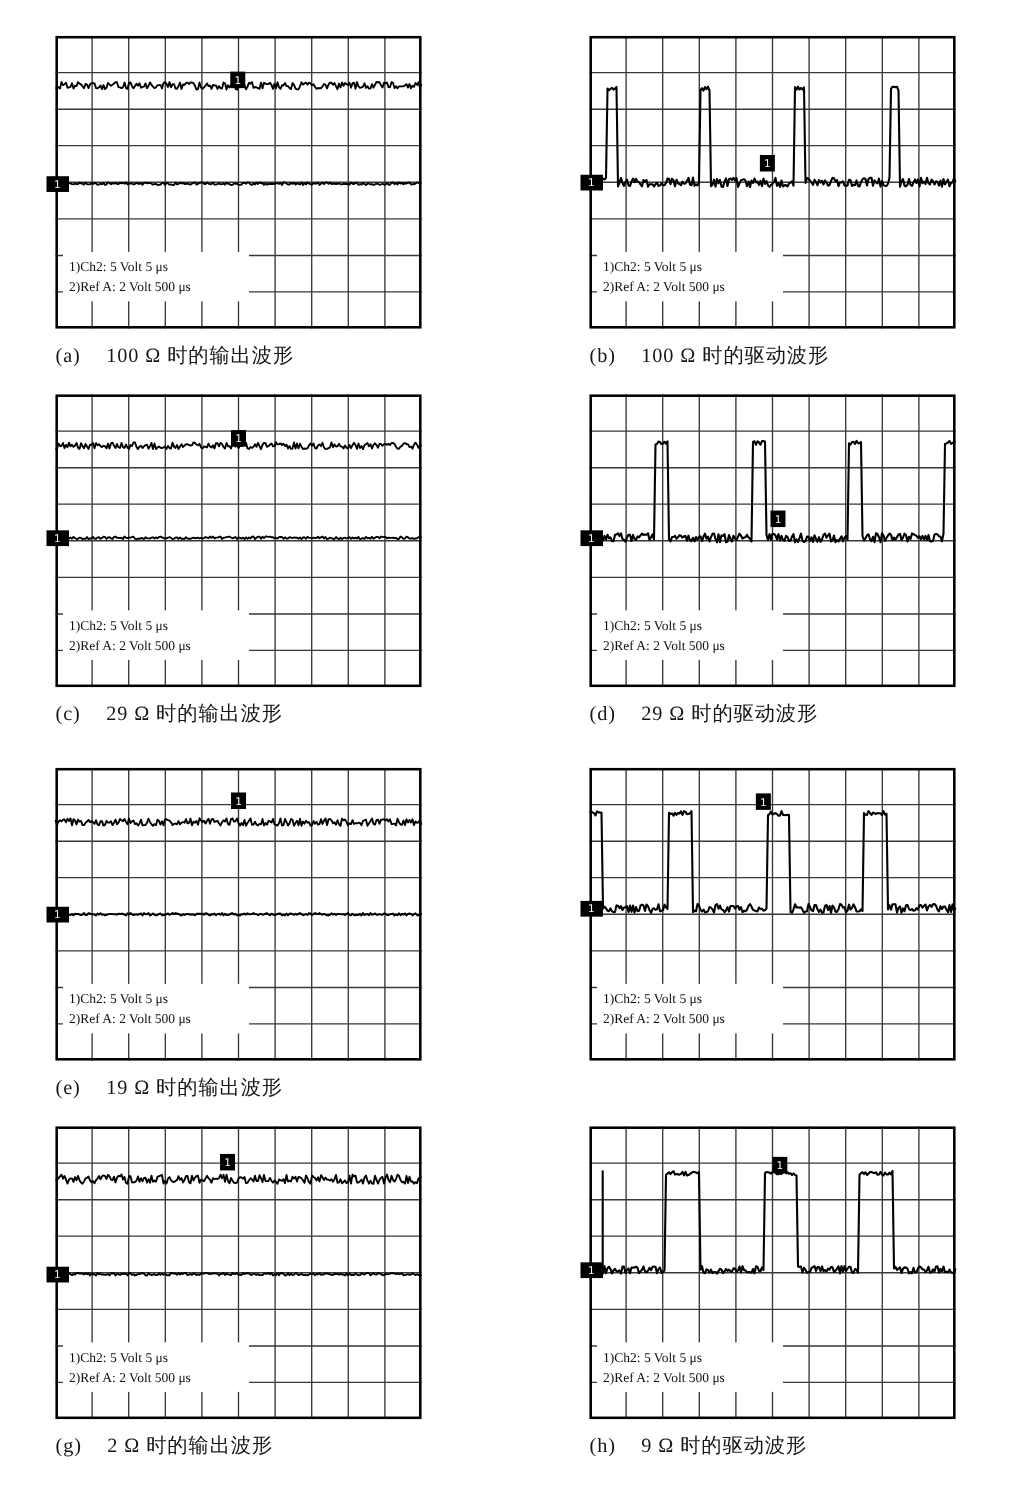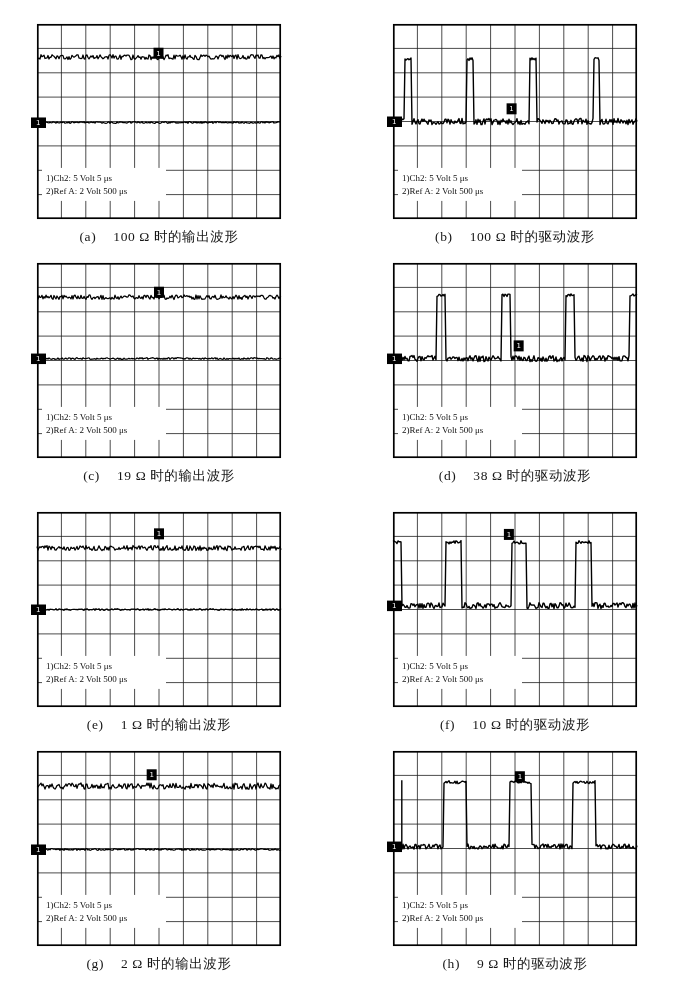--- a/index.html
+++ b/index.html
@@ -13,21 +13,21 @@
   .row { display: flex; }
   .row-1, .row-3 { margin-bottom: 17px; }
   .row-2 { margin-bottom: 27px; }
   .panel { width: 244px; }
   .panel.col-left  { margin-left: 37px; }
   .panel.col-right { margin-left: 112px; }
   .scope { width: 244px; height: 195px; position: relative; }
   .scope svg { display: block; overflow: visible; }
   .caption {
     margin-top: 9px;
-    text-align: center;
+    text-align: left;
     font-size: 13.5px;
     color: #161616;
     letter-spacing: 0.6px;
     white-space: nowrap;
   }
   .caption .idx { margin-right: 17px; }
 </style>
 </head>
 <body>
 
@@ -89,41 +89,41 @@
             <rect x="5" y="143.91" width="124" height="33" fill="#ffffff"></rect>
             <text x="9" y="156.97500000000002" font-size="9" fill="#111" font-family="&quot;Liberation Serif&quot;, serif">1)Ch2: 5 Volt 5 μs</text>
             <text x="9" y="170.04" font-size="9" fill="#111" font-family="&quot;Liberation Serif&quot;, serif">2)Ref A: 2 Volt 500 μs</text>
             <rect x="117" y="23.75" width="10" height="11" fill="#000000"></rect>
             <text x="122" y="31.85" font-size="7" fill="#fff" text-anchor="middle" font-family="&quot;DejaVu Sans&quot;, sans-serif">1</text>
             <rect x="-6" y="90.55" width="15" height="10.5" fill="#000000"></rect>
             <text x="1.2" y="98.14999999999999" font-size="7" fill="#fff" text-anchor="middle" font-family="&quot;DejaVu Sans&quot;, sans-serif">1</text>
           </svg>
         </div>
       <div class="caption">
-        <span class="idx">(c)</span><span>19 Ω 时的输出波形</span>
+        <span class="idx">(c)</span><span>29 Ω 时的输出波形</span>
       </div>
     </div>
     <div class="panel col-right">
       <div class="scope">
           <svg viewBox="0 0 244 195" width="244" height="195" style="overflow: visible;">
             <rect x="0" y="0" width="244" height="195" fill="#ffffff"></rect>
             <path d="M24.4 0V195M48.8 0V195M73.2 0V195M97.6 0V195M122.0 0V195M146.4 0V195M170.8 0V195M195.2 0V195M219.6 0V195M0 24.4H244M0 48.8H244M0 73.1H244M0 97.5H244M0 121.9H244M0 146.3H244M0 170.6H244" stroke="#1c1c1c" stroke-width="0.9" opacity="0.88" fill="none"></path>
             <path d="M0.0 93.8L1.0 94.9L2.0 93.4L3.0 95.6L4.0 94.0L5.0 97.6L6.0 98.2L7.0 92.8L8.0 93.9L9.0 97.2L10.0 94.3L11.0 96.8L12.0 93.5L13.0 95.9L14.0 95.3L15.0 97.7L16.0 97.8L17.0 93.5L18.0 93.3L19.0 92.5L20.0 94.4L21.0 92.6L22.0 96.4L23.0 97.0L24.0 98.2L25.0 95.2L26.0 93.6L27.0 93.5L28.0 97.7L29.0 93.6L30.0 96.2L31.0 97.0L32.0 94.6L33.0 95.2L34.0 93.9L35.0 92.7L36.0 93.7L37.0 93.4L38.0 93.5L39.0 92.5L40.0 97.0L41.0 95.2L42.0 93.3L43.0 96.7L44.0 33.3L45.0 33.0L46.0 31.4L47.0 31.7L48.0 33.0L49.0 32.8L50.0 31.5L51.0 32.8L52.0 31.3L53.0 96.3L54.0 97.9L55.0 95.1L56.0 95.0L57.0 94.3L58.0 96.2L59.0 95.2L60.0 93.8L61.0 94.2L62.0 95.5L63.0 94.6L64.0 94.4L65.0 97.5L66.0 94.1L67.0 97.2L68.0 97.7L69.0 95.5L70.0 97.9L71.0 95.0L72.0 96.6L73.0 94.9L74.0 94.6L75.0 97.7L76.0 94.7L77.0 92.8L78.0 96.2L79.0 94.8L80.0 97.9L81.0 95.0L82.0 92.9L83.0 92.7L84.0 96.4L85.0 98.6L86.0 93.2L87.0 98.4L88.0 93.9L89.0 94.3L90.0 93.1L91.0 98.5L92.0 98.1L93.0 93.7L94.0 96.3L95.0 98.0L96.0 94.1L97.0 96.0L98.0 97.0L99.0 94.8L100.0 92.8L101.0 94.1L102.0 96.0L103.0 95.4L104.0 95.1L105.0 93.5L106.0 95.3L107.0 96.1L108.0 98.0L109.0 31.7L110.0 31.2L111.0 33.5L112.0 31.2L113.0 31.9L114.0 33.5L115.0 31.1L116.0 31.1L117.0 31.4L118.0 93.6L119.0 97.2L120.0 93.1L121.0 96.6L122.0 92.9L123.0 93.0L124.0 94.0L125.0 96.5L126.0 93.1L127.0 97.3L128.0 94.2L129.0 97.0L130.0 97.5L131.0 94.3L132.0 94.9L133.0 97.6L134.0 97.5L135.0 94.7L136.0 93.1L137.0 98.6L138.0 96.6L139.0 98.4L140.0 95.7L141.0 92.8L142.0 97.4L143.0 98.3L144.0 97.9L145.0 94.7L146.0 94.9L147.0 97.7L148.0 95.2L149.0 98.3L150.0 93.9L151.0 96.3L152.0 98.2L153.0 95.1L154.0 98.2L155.0 96.7L156.0 93.5L157.0 92.8L158.0 95.5L159.0 94.0L160.0 92.7L161.0 98.0L162.0 97.3L163.0 94.0L164.0 98.5L165.0 97.1L166.0 98.0L167.0 96.2L168.0 94.5L169.0 97.9L170.0 95.4L171.0 94.4L172.0 96.8L173.0 32.6L174.0 33.5L175.0 31.7L176.0 31.5L177.0 32.9L178.0 30.9L179.0 32.5L180.0 32.4L181.0 31.7L182.0 94.3L183.0 97.4L184.0 95.8L185.0 93.8L186.0 93.2L187.0 96.4L188.0 97.8L189.0 94.9L190.0 98.4L191.0 92.5L192.0 93.1L193.0 95.2L194.0 98.5L195.0 92.6L196.0 93.9L197.0 97.6L198.0 95.6L199.0 94.0L200.0 92.7L201.0 93.6L202.0 97.1L203.0 95.4L204.0 96.7L205.0 95.1L206.0 93.3L207.0 92.9L208.0 97.0L209.0 95.4L210.0 92.8L211.0 93.7L212.0 98.0L213.0 94.9L214.0 96.3L215.0 92.6L216.0 93.2L217.0 93.7L218.0 94.3L219.0 95.6L220.0 94.5L221.0 96.6L222.0 94.3L223.0 96.6L224.0 94.3L225.0 97.2L226.0 93.7L227.0 97.8L228.0 97.9L229.0 97.7L230.0 93.4L231.0 92.9L232.0 93.3L233.0 94.5L234.0 94.8L235.0 97.9L236.0 92.7L237.0 33.0L238.0 32.6L239.0 32.0L240.0 31.0L241.0 32.9L242.0 32.3L243.0 31.7L244.0 31.0" stroke="#000000" stroke-width="1.4" fill="none" stroke-linejoin="round"></path>
             <rect x="0.8" y="0.8" width="242.4" height="193.4" fill="none" stroke="#000" stroke-width="1.7"></rect>
             <rect x="5" y="143.91" width="124" height="33" fill="#ffffff"></rect>
             <text x="9" y="156.97500000000002" font-size="9" fill="#111" font-family="&quot;Liberation Serif&quot;, serif">1)Ch2: 5 Volt 5 μs</text>
             <text x="9" y="170.04" font-size="9" fill="#111" font-family="&quot;Liberation Serif&quot;, serif">2)Ref A: 2 Volt 500 μs</text>
             <rect x="120.66" y="77.375" width="10" height="11" fill="#000000"></rect>
             <text x="125.66" y="85.475" font-size="7" fill="#fff" text-anchor="middle" font-family="&quot;DejaVu Sans&quot;, sans-serif">1</text>
             <rect x="-6" y="90.55" width="15" height="10.5" fill="#000000"></rect>
             <text x="1.2" y="98.14999999999999" font-size="7" fill="#fff" text-anchor="middle" font-family="&quot;DejaVu Sans&quot;, sans-serif">1</text>
           </svg>
         </div>
       <div class="caption">
-        <span class="idx">(d)</span><span>38 Ω 时的驱动波形</span>
+        <span class="idx">(d)</span><span>29 Ω 时的驱动波形</span>
       </div>
     </div>
   </div>
 
   <div class="row row-3">
     <div class="panel col-left">
       <div class="scope">
           <svg viewBox="0 0 244 195" width="244" height="195" style="overflow: visible;">
             <rect x="0" y="0" width="244" height="195" fill="#ffffff"></rect>
             <path d="M24.4 0V195M48.8 0V195M73.2 0V195M97.6 0V195M122.0 0V195M146.4 0V195M170.8 0V195M195.2 0V195M219.6 0V195M0 24.4H244M0 48.8H244M0 73.1H244M0 97.5H244M0 121.9H244M0 146.3H244M0 170.6H244" stroke="#1c1c1c" stroke-width="0.9" opacity="0.88" fill="none"></path>
@@ -133,42 +133,39 @@
             <rect x="5" y="143.91" width="124" height="33" fill="#ffffff"></rect>
             <text x="9" y="156.97500000000002" font-size="9" fill="#111" font-family="&quot;Liberation Serif&quot;, serif">1)Ch2: 5 Volt 5 μs</text>
             <text x="9" y="170.04" font-size="9" fill="#111" font-family="&quot;Liberation Serif&quot;, serif">2)Ref A: 2 Volt 500 μs</text>
             <rect x="117" y="16.34" width="10" height="11" fill="#000000"></rect>
             <text x="122" y="24.44" font-size="7" fill="#fff" text-anchor="middle" font-family="&quot;DejaVu Sans&quot;, sans-serif">1</text>
             <rect x="-6" y="92.5" width="15" height="10.5" fill="#000000"></rect>
             <text x="1.2" y="100.1" font-size="7" fill="#fff" text-anchor="middle" font-family="&quot;DejaVu Sans&quot;, sans-serif">1</text>
           </svg>
         </div>
       <div class="caption">
-        <span class="idx">(e)</span><span>1 Ω 时的输出波形</span>
+        <span class="idx">(e)</span><span>19 Ω 时的输出波形</span>
       </div>
     </div>
     <div class="panel col-right">
       <div class="scope">
           <svg viewBox="0 0 244 195" width="244" height="195" style="overflow: visible;">
             <rect x="0" y="0" width="244" height="195" fill="#ffffff"></rect>
             <path d="M24.4 0V195M48.8 0V195M73.2 0V195M97.6 0V195M122.0 0V195M146.4 0V195M170.8 0V195M195.2 0V195M219.6 0V195M0 24.4H244M0 48.8H244M0 73.1H244M0 97.5H244M0 121.9H244M0 146.3H244M0 170.6H244" stroke="#1c1c1c" stroke-width="0.9" opacity="0.88" fill="none"></path>
             <path d="M0.0 29.5L1.0 29.0L2.0 29.6L3.0 30.1L4.0 31.6L5.0 28.9L6.0 29.7L7.0 29.6L8.0 29.9L9.0 93.8L10.0 92.4L11.0 93.5L12.0 95.2L13.0 95.4L14.0 93.6L15.0 95.6L16.0 96.1L17.0 95.9L18.0 91.6L19.0 91.9L20.0 93.4L21.0 92.0L22.0 94.7L23.0 93.0L24.0 92.8L25.0 92.1L26.0 96.0L27.0 91.7L28.0 95.9L29.0 91.7L30.0 96.4L31.0 92.6L32.0 95.4L33.0 95.3L34.0 91.8L35.0 91.1L36.0 91.6L37.0 95.3L38.0 91.0L39.0 92.1L40.0 94.8L41.0 96.5L42.0 94.0L43.0 93.5L44.0 94.6L45.0 94.2L46.0 90.9L47.0 95.6L48.0 95.1L49.0 94.8L50.0 91.1L51.0 92.9L52.0 94.0L53.0 29.8L54.0 30.6L55.0 30.3L56.0 31.8L57.0 29.9L58.0 31.2L59.0 30.0L60.0 30.4L61.0 28.9L62.0 31.3L63.0 28.8L64.0 29.3L65.0 30.8L66.0 30.7L67.0 30.2L68.0 28.7L69.0 96.1L70.0 95.1L71.0 95.5L72.0 90.7L73.0 91.7L74.0 94.6L75.0 95.7L76.0 94.4L77.0 96.3L78.0 96.0L79.0 95.5L80.0 92.7L81.0 93.1L82.0 94.3L83.0 96.4L84.0 91.4L85.0 90.7L86.0 93.8L87.0 91.7L88.0 94.2L89.0 94.6L90.0 96.2L91.0 94.9L92.0 92.8L93.0 95.7L94.0 92.0L95.0 92.0L96.0 92.0L97.0 93.7L98.0 92.2L99.0 92.1L100.0 94.5L101.0 92.7L102.0 96.2L103.0 95.1L104.0 95.6L105.0 94.5L106.0 91.9L107.0 90.7L108.0 92.5L109.0 94.6L110.0 95.0L111.0 95.3L112.0 95.6L113.0 93.0L114.0 94.1L115.0 93.8L116.0 95.1L117.0 94.8L118.0 93.7L119.0 31.4L120.0 30.7L121.0 29.0L122.0 31.1L123.0 30.4L124.0 30.1L125.0 30.7L126.0 31.8L127.0 31.7L128.0 28.8L129.0 31.3L130.0 31.3L131.0 31.5L132.0 31.2L133.0 31.3L134.0 96.1L135.0 96.5L136.0 94.2L137.0 90.8L138.0 93.0L139.0 92.9L140.0 93.2L141.0 92.9L142.0 94.5L143.0 96.5L144.0 95.8L145.0 95.5L146.0 90.7L147.0 92.7L148.0 94.8L149.0 95.5L150.0 91.3L151.0 91.3L152.0 94.2L153.0 95.9L154.0 94.4L155.0 96.4L156.0 96.3L157.0 91.9L158.0 91.3L159.0 94.7L160.0 92.0L161.0 96.5L162.0 91.7L163.0 93.0L164.0 95.8L165.0 95.9L166.0 94.1L167.0 90.7L168.0 91.2L169.0 93.1L170.0 92.7L171.0 96.3L172.0 95.0L173.0 91.1L174.0 94.4L175.0 93.4L176.0 90.9L177.0 92.8L178.0 95.6L179.0 95.7L180.0 95.5L181.0 94.2L182.0 95.3L183.0 30.1L184.0 31.2L185.0 31.3L186.0 28.8L187.0 30.1L188.0 31.3L189.0 29.7L190.0 30.2L191.0 30.7L192.0 30.0L193.0 30.2L194.0 30.2L195.0 31.3L196.0 28.8L197.0 31.1L198.0 30.5L199.0 94.3L200.0 91.5L201.0 94.5L202.0 90.8L203.0 90.8L204.0 90.9L205.0 96.3L206.0 93.2L207.0 92.3L208.0 96.5L209.0 93.6L210.0 95.5L211.0 91.5L212.0 91.3L213.0 94.0L214.0 94.7L215.0 94.0L216.0 95.2L217.0 94.9L218.0 93.4L219.0 94.4L220.0 91.5L221.0 91.4L222.0 93.1L223.0 91.9L224.0 91.0L225.0 95.0L226.0 92.3L227.0 91.3L228.0 92.6L229.0 90.8L230.0 90.7L231.0 91.8L232.0 94.5L233.0 95.6L234.0 92.1L235.0 94.0L236.0 92.3L237.0 92.3L238.0 94.5L239.0 96.2L240.0 91.4L241.0 96.0L242.0 90.9L243.0 95.2L244.0 93.2" stroke="#000000" stroke-width="1.4" fill="none" stroke-linejoin="round"></path>
             <rect x="0.8" y="0.8" width="242.4" height="193.4" fill="none" stroke="#000" stroke-width="1.7"></rect>
             <rect x="5" y="143.91" width="124" height="33" fill="#ffffff"></rect>
             <text x="9" y="156.97500000000002" font-size="9" fill="#111" font-family="&quot;Liberation Serif&quot;, serif">1)Ch2: 5 Volt 5 μs</text>
             <text x="9" y="170.04" font-size="9" fill="#111" font-family="&quot;Liberation Serif&quot;, serif">2)Ref A: 2 Volt 500 μs</text>
             <rect x="110.89999999999999" y="16.925" width="10" height="11" fill="#000000"></rect>
             <text x="115.89999999999999" y="25.025000000000002" font-size="7" fill="#fff" text-anchor="middle" font-family="&quot;DejaVu Sans&quot;, sans-serif">1</text>
             <rect x="-6" y="88.6" width="15" height="10.5" fill="#000000"></rect>
             <text x="1.2" y="96.19999999999999" font-size="7" fill="#fff" text-anchor="middle" font-family="&quot;DejaVu Sans&quot;, sans-serif">1</text>
           </svg>
         </div>
-      <div class="caption">
-        <span class="idx">(f)</span><span>10 Ω 时的驱动波形</span>
-      </div>
     </div>
   </div>
 
   <div class="row row-4">
     <div class="panel col-left">
       <div class="scope">
           <svg viewBox="0 0 244 195" width="244" height="195" style="overflow: visible;">
             <rect x="0" y="0" width="244" height="195" fill="#ffffff"></rect>
             <path d="M24.4 0V195M48.8 0V195M73.2 0V195M97.6 0V195M122.0 0V195M146.4 0V195M170.8 0V195M195.2 0V195M219.6 0V195M0 24.4H244M0 48.8H244M0 73.1H244M0 97.5H244M0 121.9H244M0 146.3H244M0 170.6H244" stroke="#1c1c1c" stroke-width="0.9" opacity="0.88" fill="none"></path>
             <path d="M0.0 36.0L1.0 35.8L2.0 34.4L3.0 33.3L4.0 32.1L5.0 34.8L6.0 33.0L7.0 35.4L8.0 38.1L9.0 35.3L10.0 34.6L11.0 34.6L12.0 37.0L13.0 33.7L14.0 35.8L15.0 32.9L16.0 35.8L17.0 37.4L18.0 38.1L19.0 36.6L20.0 34.6L21.0 34.2L22.0 33.4L23.0 36.0L24.0 37.2L25.0 36.3L26.0 37.9L27.0 35.7L28.0 34.7L29.0 33.0L30.0 35.2L31.0 33.2L32.0 32.6L33.0 33.0L34.0 35.0L35.0 32.2L36.0 33.3L37.0 35.4L38.0 35.7L39.0 33.4L40.0 37.3L41.0 34.1L42.0 32.8L43.0 33.2L44.0 32.0L45.0 35.4L46.0 33.7L47.0 37.6L48.0 38.2L49.0 33.1L50.0 33.2L51.0 37.2L52.0 37.3L53.0 37.0L54.0 36.1L55.0 33.3L56.0 36.9L57.0 34.4L58.0 36.6L59.0 34.3L60.0 34.2L61.0 37.4L62.0 35.1L63.0 37.5L64.0 32.8L65.0 36.9L66.0 36.0L67.0 36.8L68.0 33.6L69.0 33.1L70.0 32.8L71.0 32.3L72.0 38.0L73.0 36.3L74.0 38.0L75.0 34.7L76.0 33.7L77.0 35.7L78.0 36.8L79.0 37.0L80.0 36.4L81.0 35.7L82.0 33.1L83.0 35.5L84.0 34.4L85.0 37.3L86.0 35.7L87.0 33.0L88.0 32.9L89.0 37.1L90.0 37.9L91.0 32.8L92.0 36.0L93.0 34.1L94.0 33.0L95.0 32.8L96.0 37.5L97.0 35.5L98.0 35.8L99.0 36.5L100.0 34.7L101.0 32.9L102.0 34.5L103.0 35.4L104.0 37.5L105.0 34.4L106.0 35.1L107.0 34.7L108.0 35.0L109.0 34.5L110.0 32.1L111.0 34.6L112.0 32.1L113.0 36.9L114.0 32.1L115.0 36.3L116.0 37.9L117.0 34.3L118.0 36.1L119.0 37.5L120.0 37.8L121.0 37.4L122.0 34.8L123.0 33.8L124.0 33.9L125.0 34.8L126.0 33.7L127.0 37.8L128.0 37.6L129.0 35.8L130.0 34.5L131.0 35.3L132.0 36.7L133.0 32.8L134.0 36.3L135.0 36.4L136.0 32.5L137.0 34.4L138.0 37.1L139.0 32.3L140.0 36.3L141.0 36.4L142.0 36.3L143.0 34.3L144.0 36.3L145.0 37.4L146.0 36.0L147.0 37.0L148.0 38.2L149.0 35.3L150.0 35.7L151.0 36.3L152.0 35.1L153.0 37.7L154.0 32.3L155.0 36.7L156.0 36.2L157.0 36.6L158.0 33.5L159.0 34.7L160.0 33.5L161.0 36.7L162.0 33.7L163.0 33.8L164.0 34.5L165.0 35.8L166.0 37.6L167.0 32.7L168.0 34.5L169.0 37.2L170.0 38.1L171.0 32.7L172.0 33.6L173.0 34.4L174.0 36.0L175.0 33.9L176.0 36.6L177.0 32.4L178.0 34.0L179.0 35.6L180.0 34.0L181.0 35.4L182.0 35.4L183.0 36.1L184.0 35.1L185.0 36.8L186.0 35.1L187.0 32.3L188.0 37.5L189.0 37.2L190.0 35.2L191.0 37.9L192.0 37.0L193.0 35.9L194.0 37.7L195.0 37.3L196.0 32.8L197.0 38.1L198.0 32.1L199.0 33.3L200.0 32.7L201.0 37.3L202.0 37.3L203.0 36.4L204.0 35.4L205.0 38.1L206.0 33.9L207.0 32.7L208.0 36.1L209.0 38.1L210.0 36.1L211.0 38.1L212.0 38.2L213.0 32.8L214.0 35.6L215.0 38.1L216.0 35.6L217.0 34.2L218.0 33.6L219.0 38.1L220.0 34.1L221.0 32.0L222.0 35.6L223.0 37.2L224.0 32.8L225.0 35.6L226.0 36.7L227.0 35.2L228.0 32.1L229.0 32.9L230.0 35.6L231.0 37.2L232.0 36.9L233.0 38.1L234.0 32.9L235.0 37.7L236.0 33.5L237.0 36.7L238.0 36.7L239.0 38.1L240.0 37.1L241.0 37.8L242.0 34.6L243.0 33.9L244.0 33.7" stroke="#000000" stroke-width="1.25" fill="none" stroke-linejoin="round"></path>

